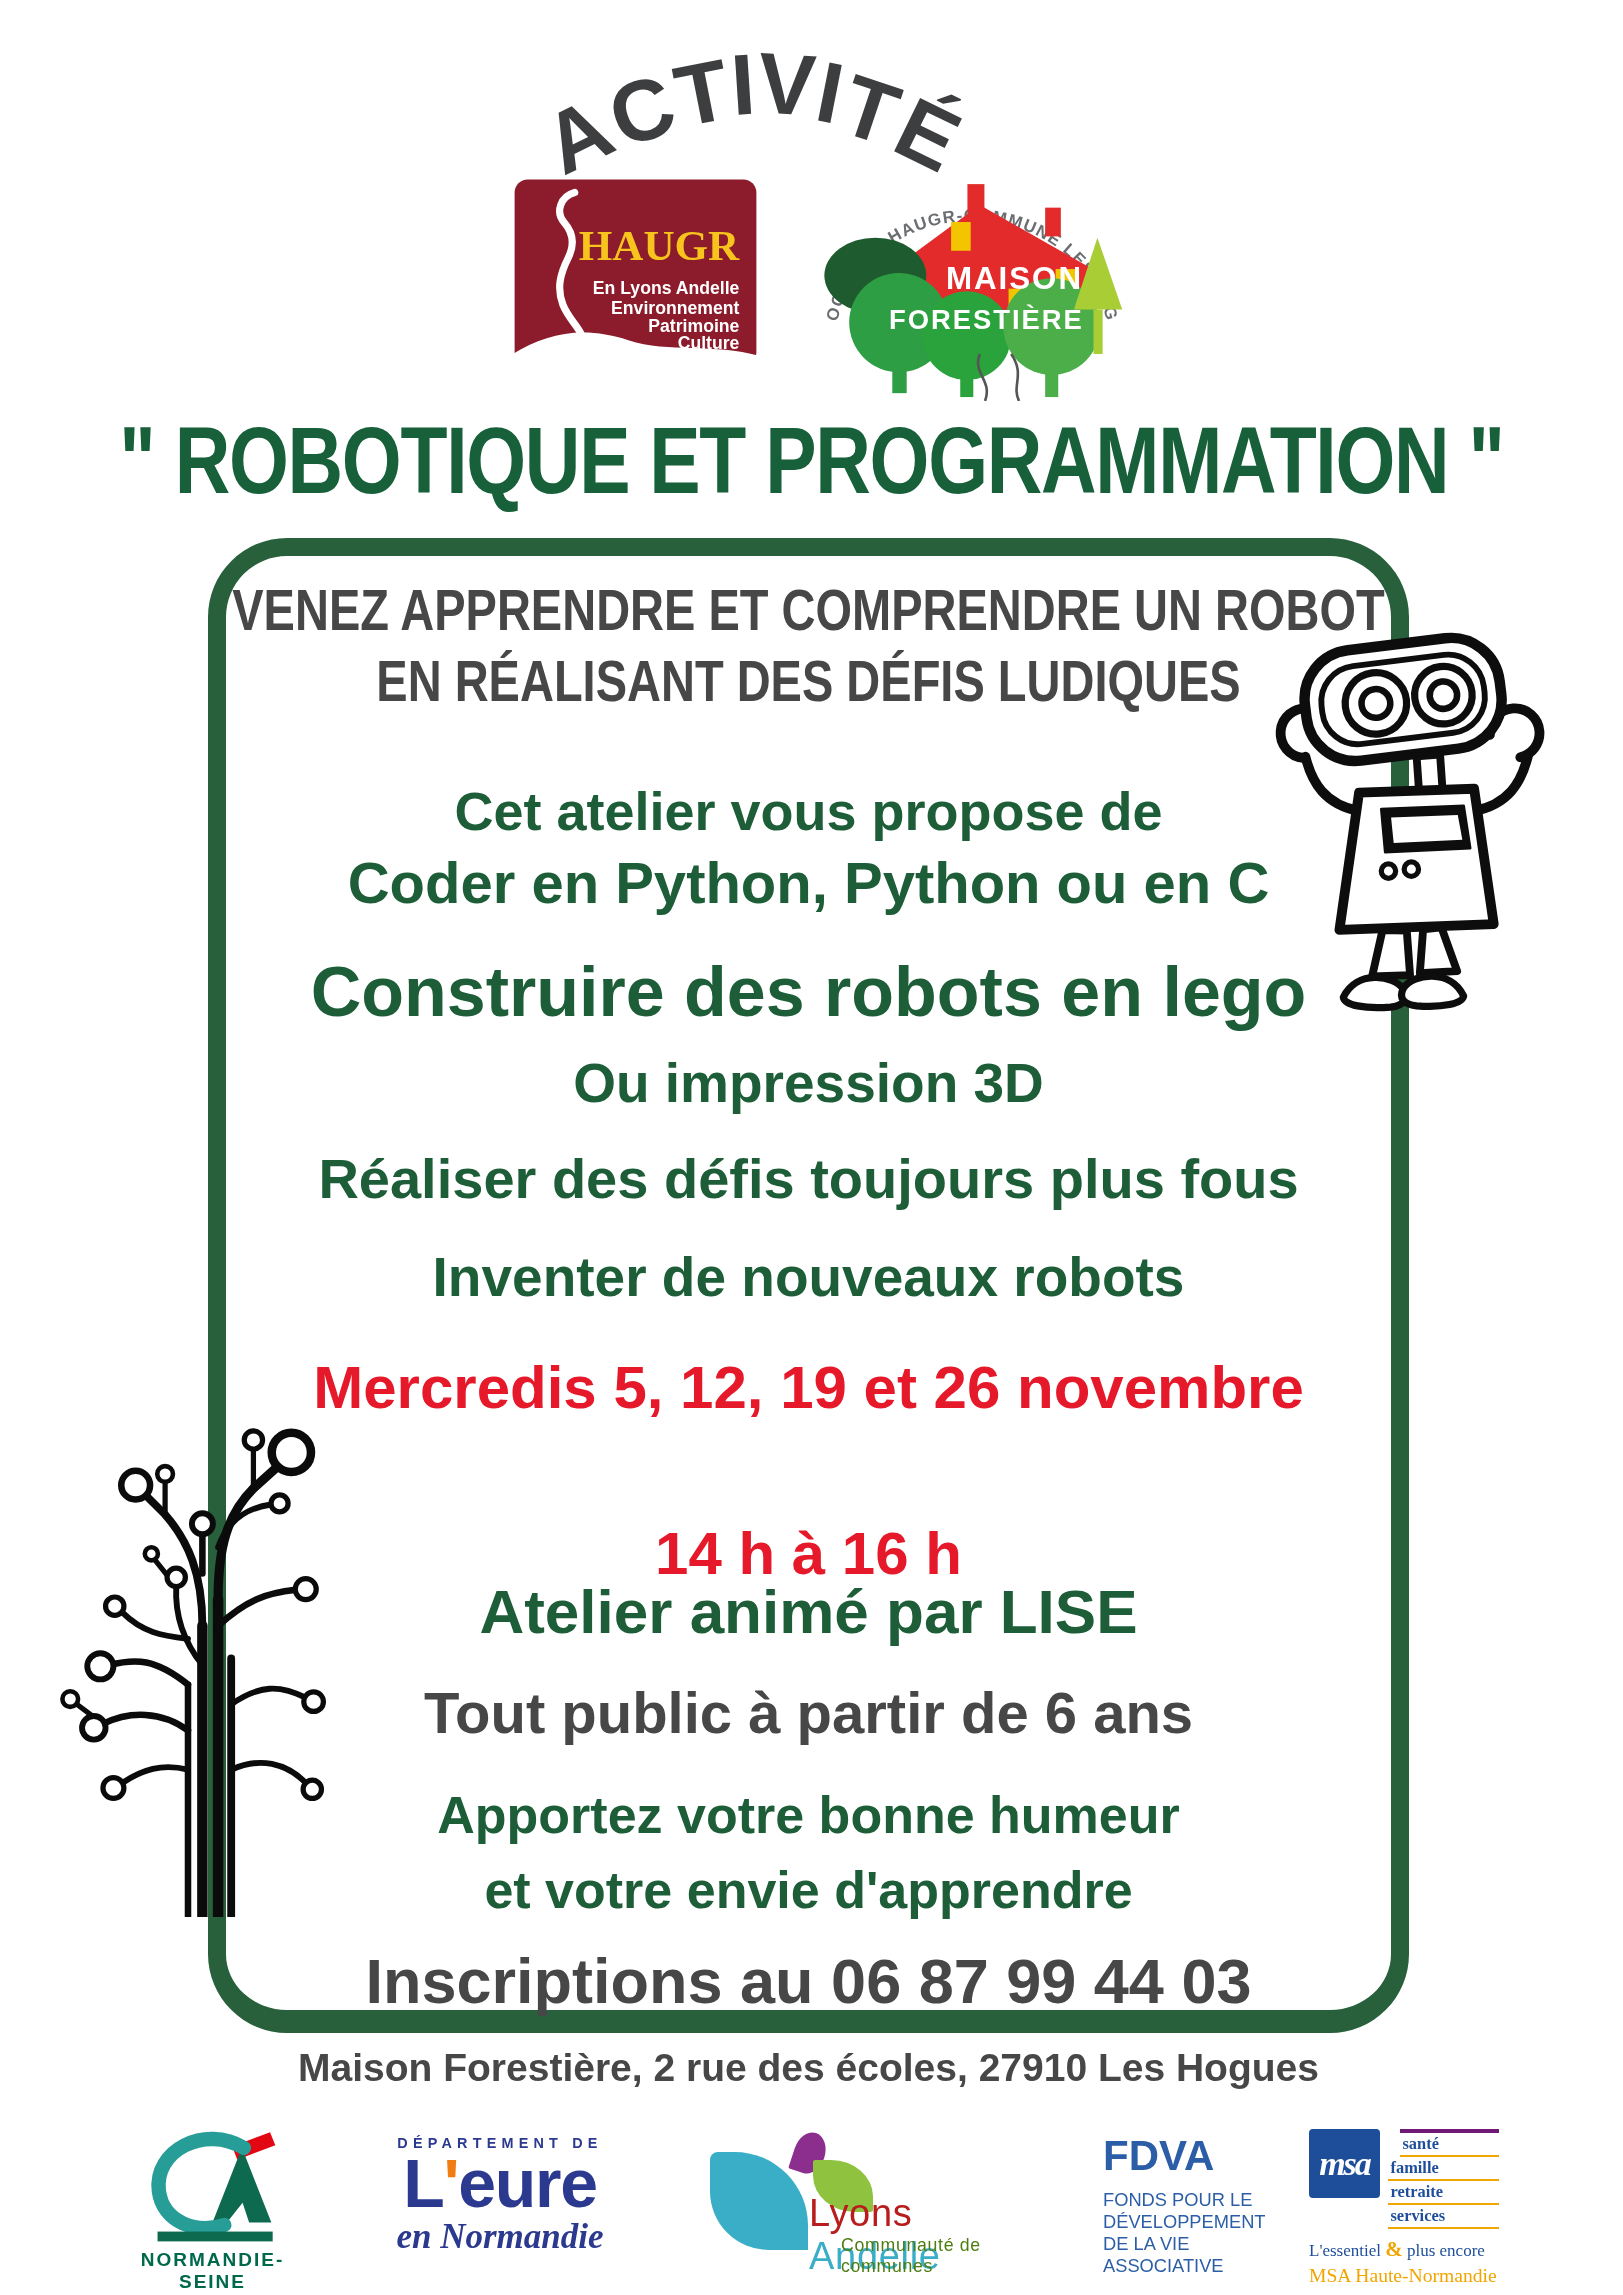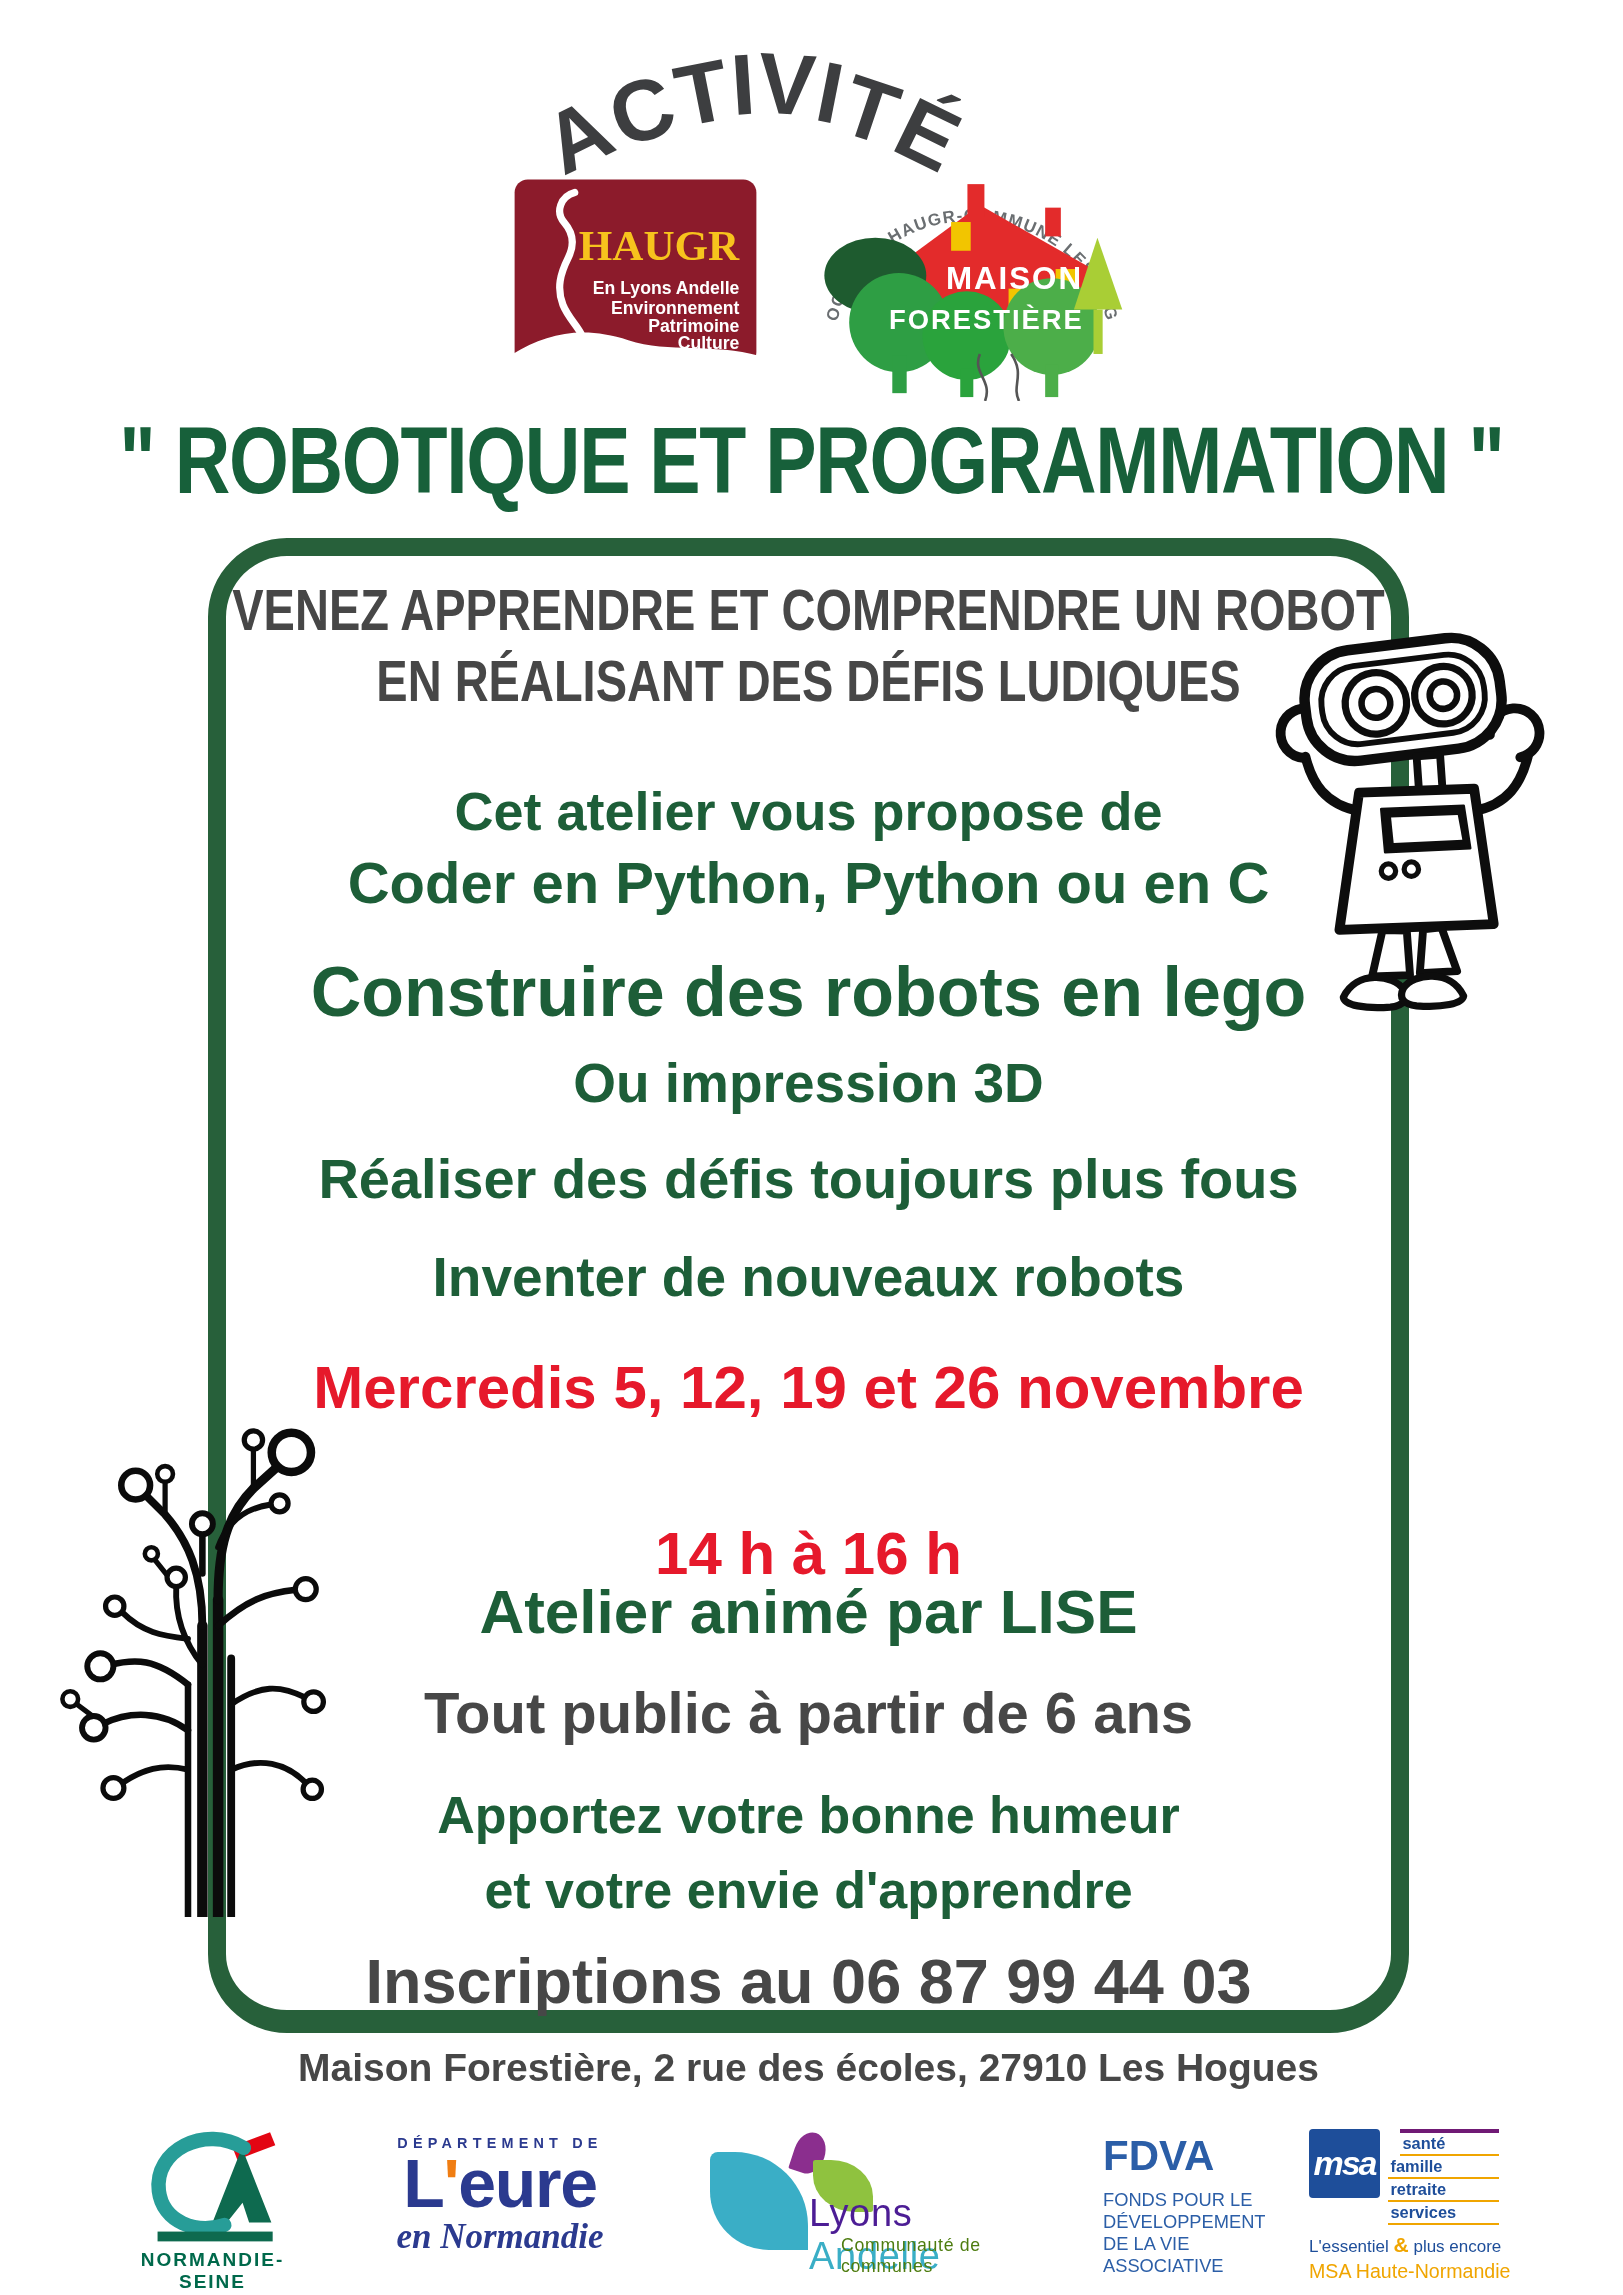--- a/index.html
+++ b/index.html
@@ -62,29 +62,29 @@
   .eure-name{font-size:68px;font-weight:bold;line-height:0.95;letter-spacing:-1.3px;}
   .eure-apos{color:#f07d12;}
   .eure-bottom{font-family:"Liberation Serif",serif;font-style:italic;font-weight:bold;font-size:35px;margin-top:1.3px;}
 
   .lyons-logo{position:absolute;left:710px;top:2132px;width:314px;height:151px;}
   .leaf{position:absolute;}
   .leaf-teal{left:0;top:19.6px;width:98px;height:98px;background:#3aaec6;border-radius:8% 75% 0 60%;}
   .leaf-purple{left:84px;top:0;width:31px;height:42px;background:#8b2e8e;border-radius:50% 50% 50% 4%;transform:rotate(18deg);}
   .leaf-green{left:103px;top:27.5px;width:60px;height:52px;background:#8fc23f;border-radius:4% 70% 4% 70%;}
   .lyons-name{position:absolute;left:99px;top:60px;font-size:38px;font-weight:normal;letter-spacing:0.7px;}
-  .lyons-p1{color:#4c1d95;}
+  .lyons-p1{color:#b91c1c;}
   .lyons-p2{color:#3aaec6;}
   .lyons-sub{position:absolute;left:131px;top:103px;font-size:17.7px;color:#4d7c0f;letter-spacing:0.7px;}
 
   .fdva-logo{position:absolute;left:1103px;top:2132px;width:209px;color:#2b5ea7;}
   .fdva-acro{font-size:42px;font-weight:bold;}
   .fdva-lines{margin-top:9.2px;font-size:18.3px;line-height:1.2;}
 
-  .msa-logo{position:absolute;left:1309px;top:2129px;width:222px;}
+  .msa-logo{position:absolute;left:1309px;top:2129px;width:222px;font-family:Liberation Serif, serif;}
   .msa-row{display:flex;align-items:flex-start;}
   .msa-square{width:71px;height:69px;background:#1e4e9a;border-radius:3.9px;
               display:flex;align-items:center;justify-content:center;
               color:#fff;font-size:34px;font-weight:bold;font-style:italic;letter-spacing:-2px;}
   .msa-list{margin-left:7.9px;width:111px;}
   .msa-item{font-size:16.4px;font-weight:bold;color:#1e4e9a;border-bottom:2px solid #f0a500;padding:0.7px 0 1.3px 2.6px;}
   .msa-item:first-child{border-top:4px solid #701a75;margin-left:12px;}
   .msa-tag{margin-top:8px;font-size:17px;color:#1e4e9a;}
   .msa-amp{color:#f0a500;font-weight:bold;font-size:21px;}
   .msa-region{margin-top:2.6px;font-size:19.6px;color:#f0a500;}

